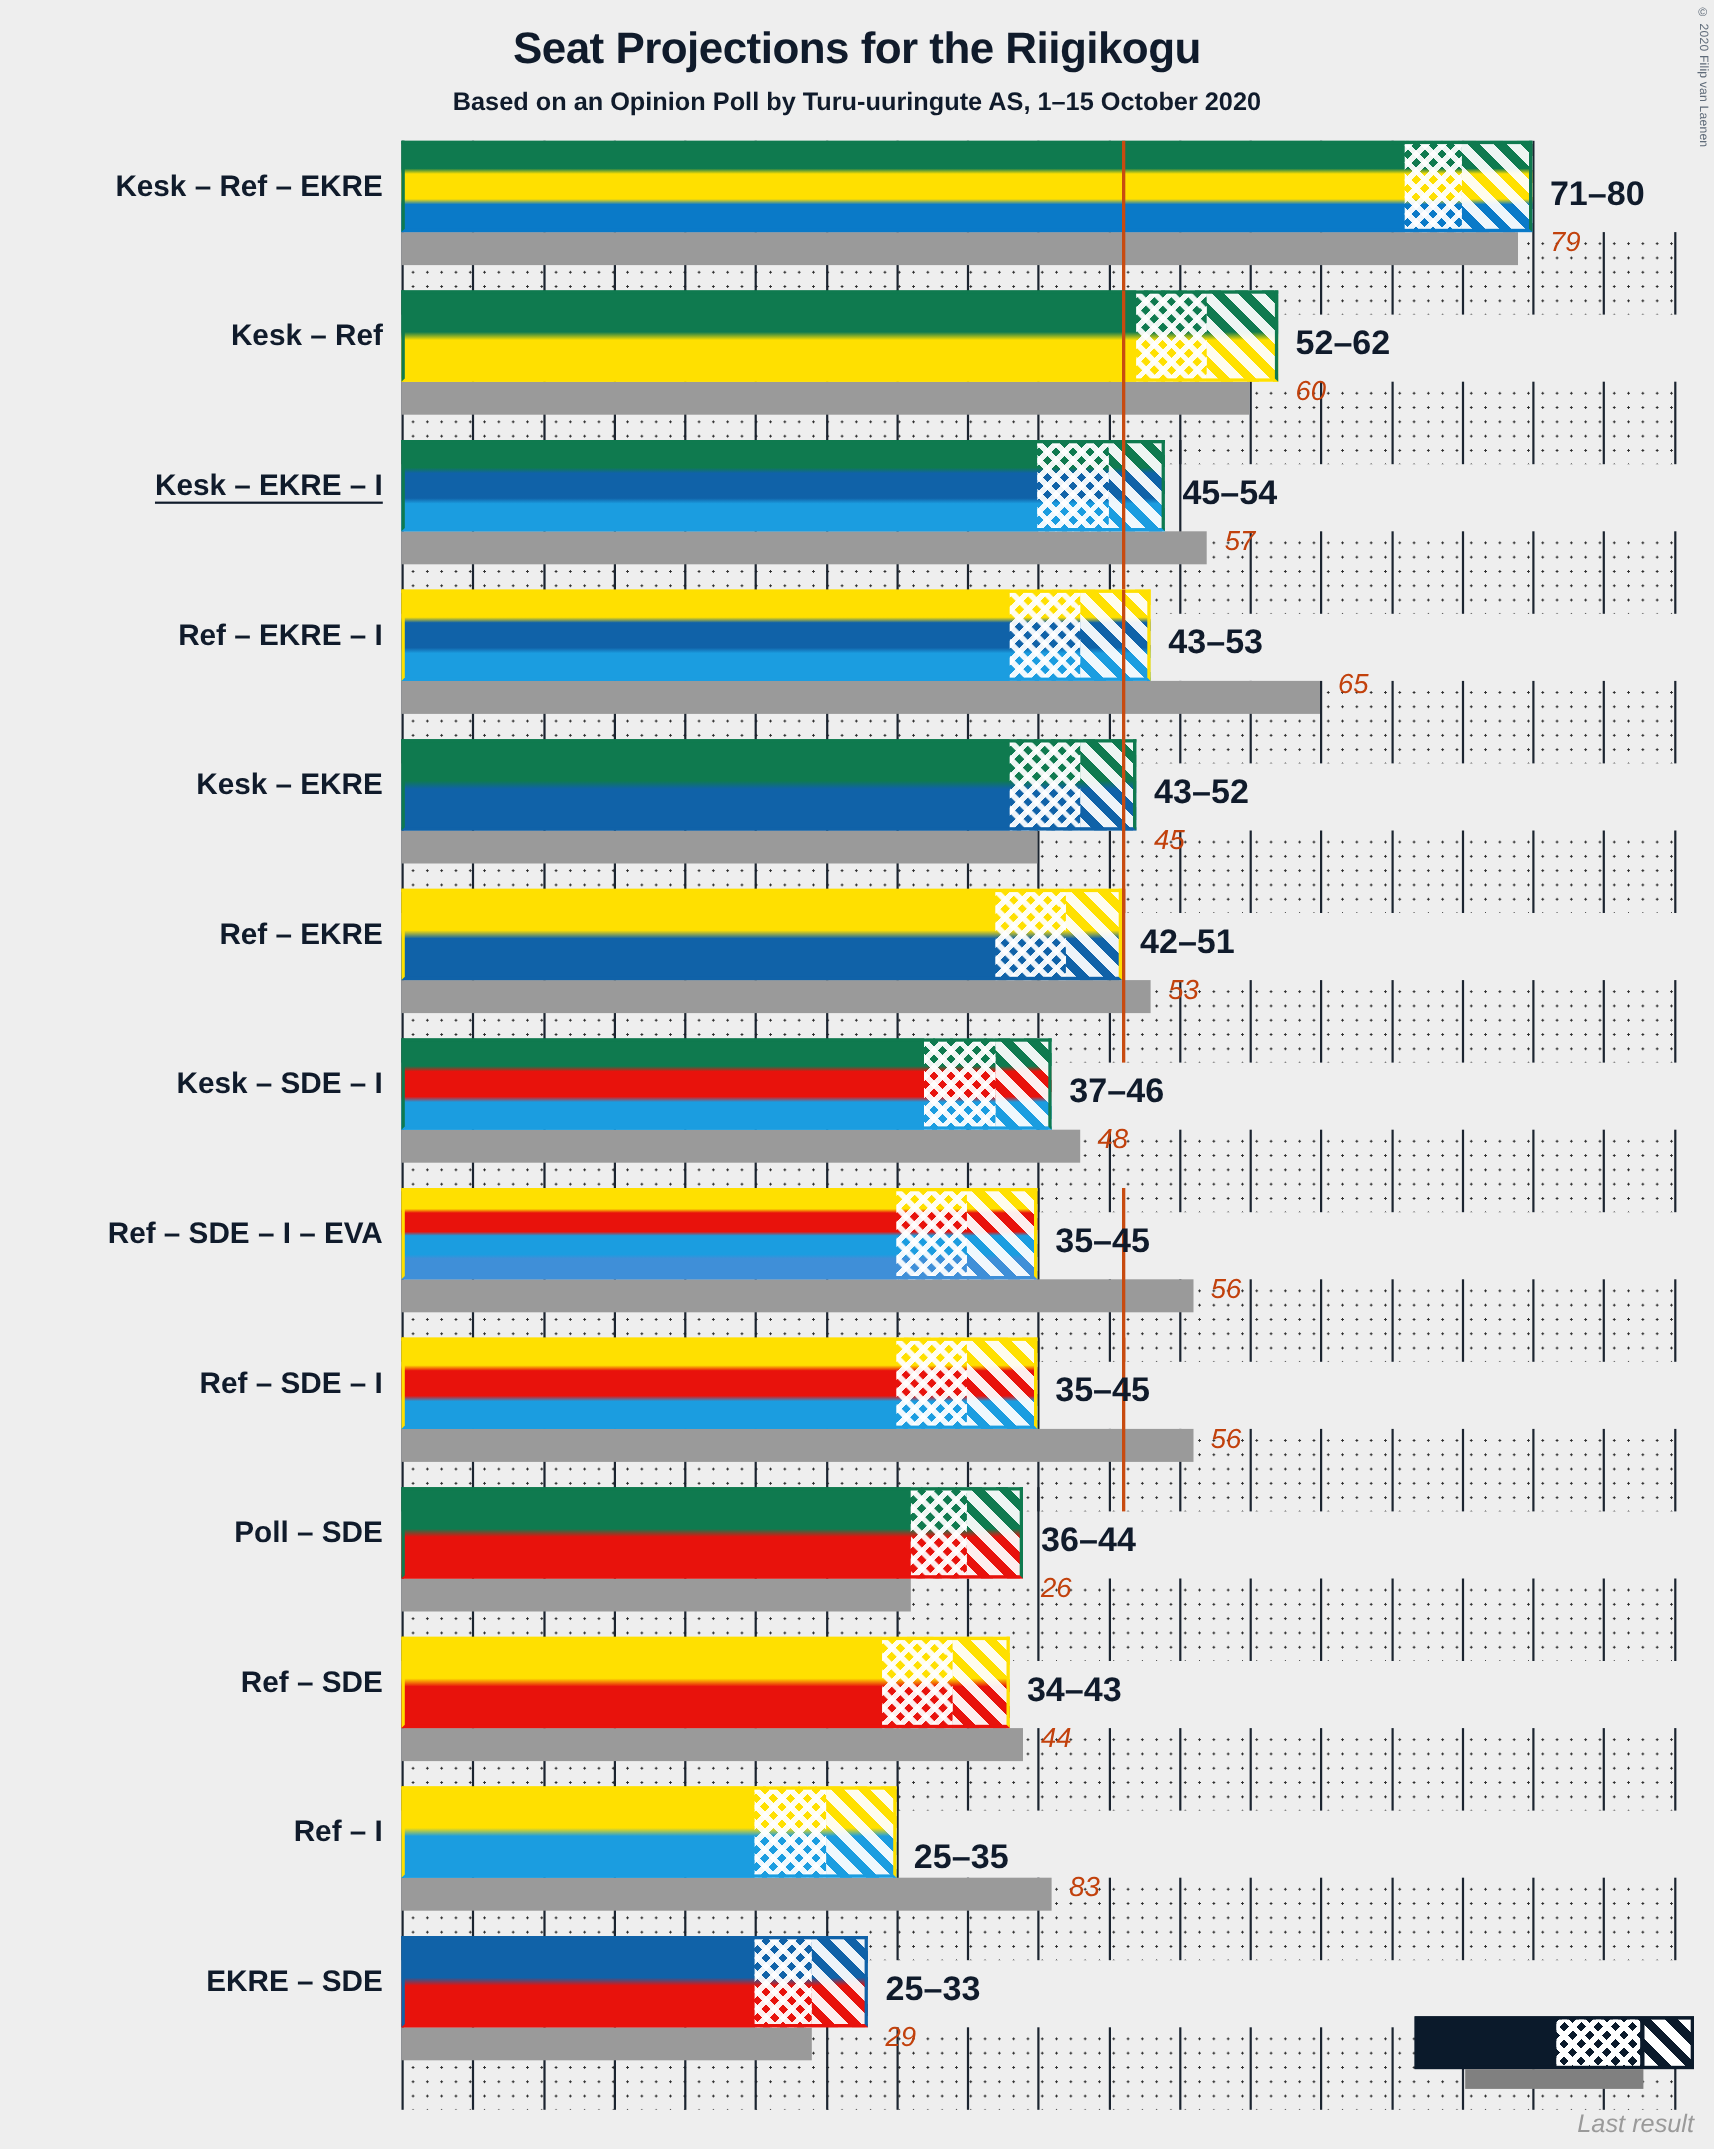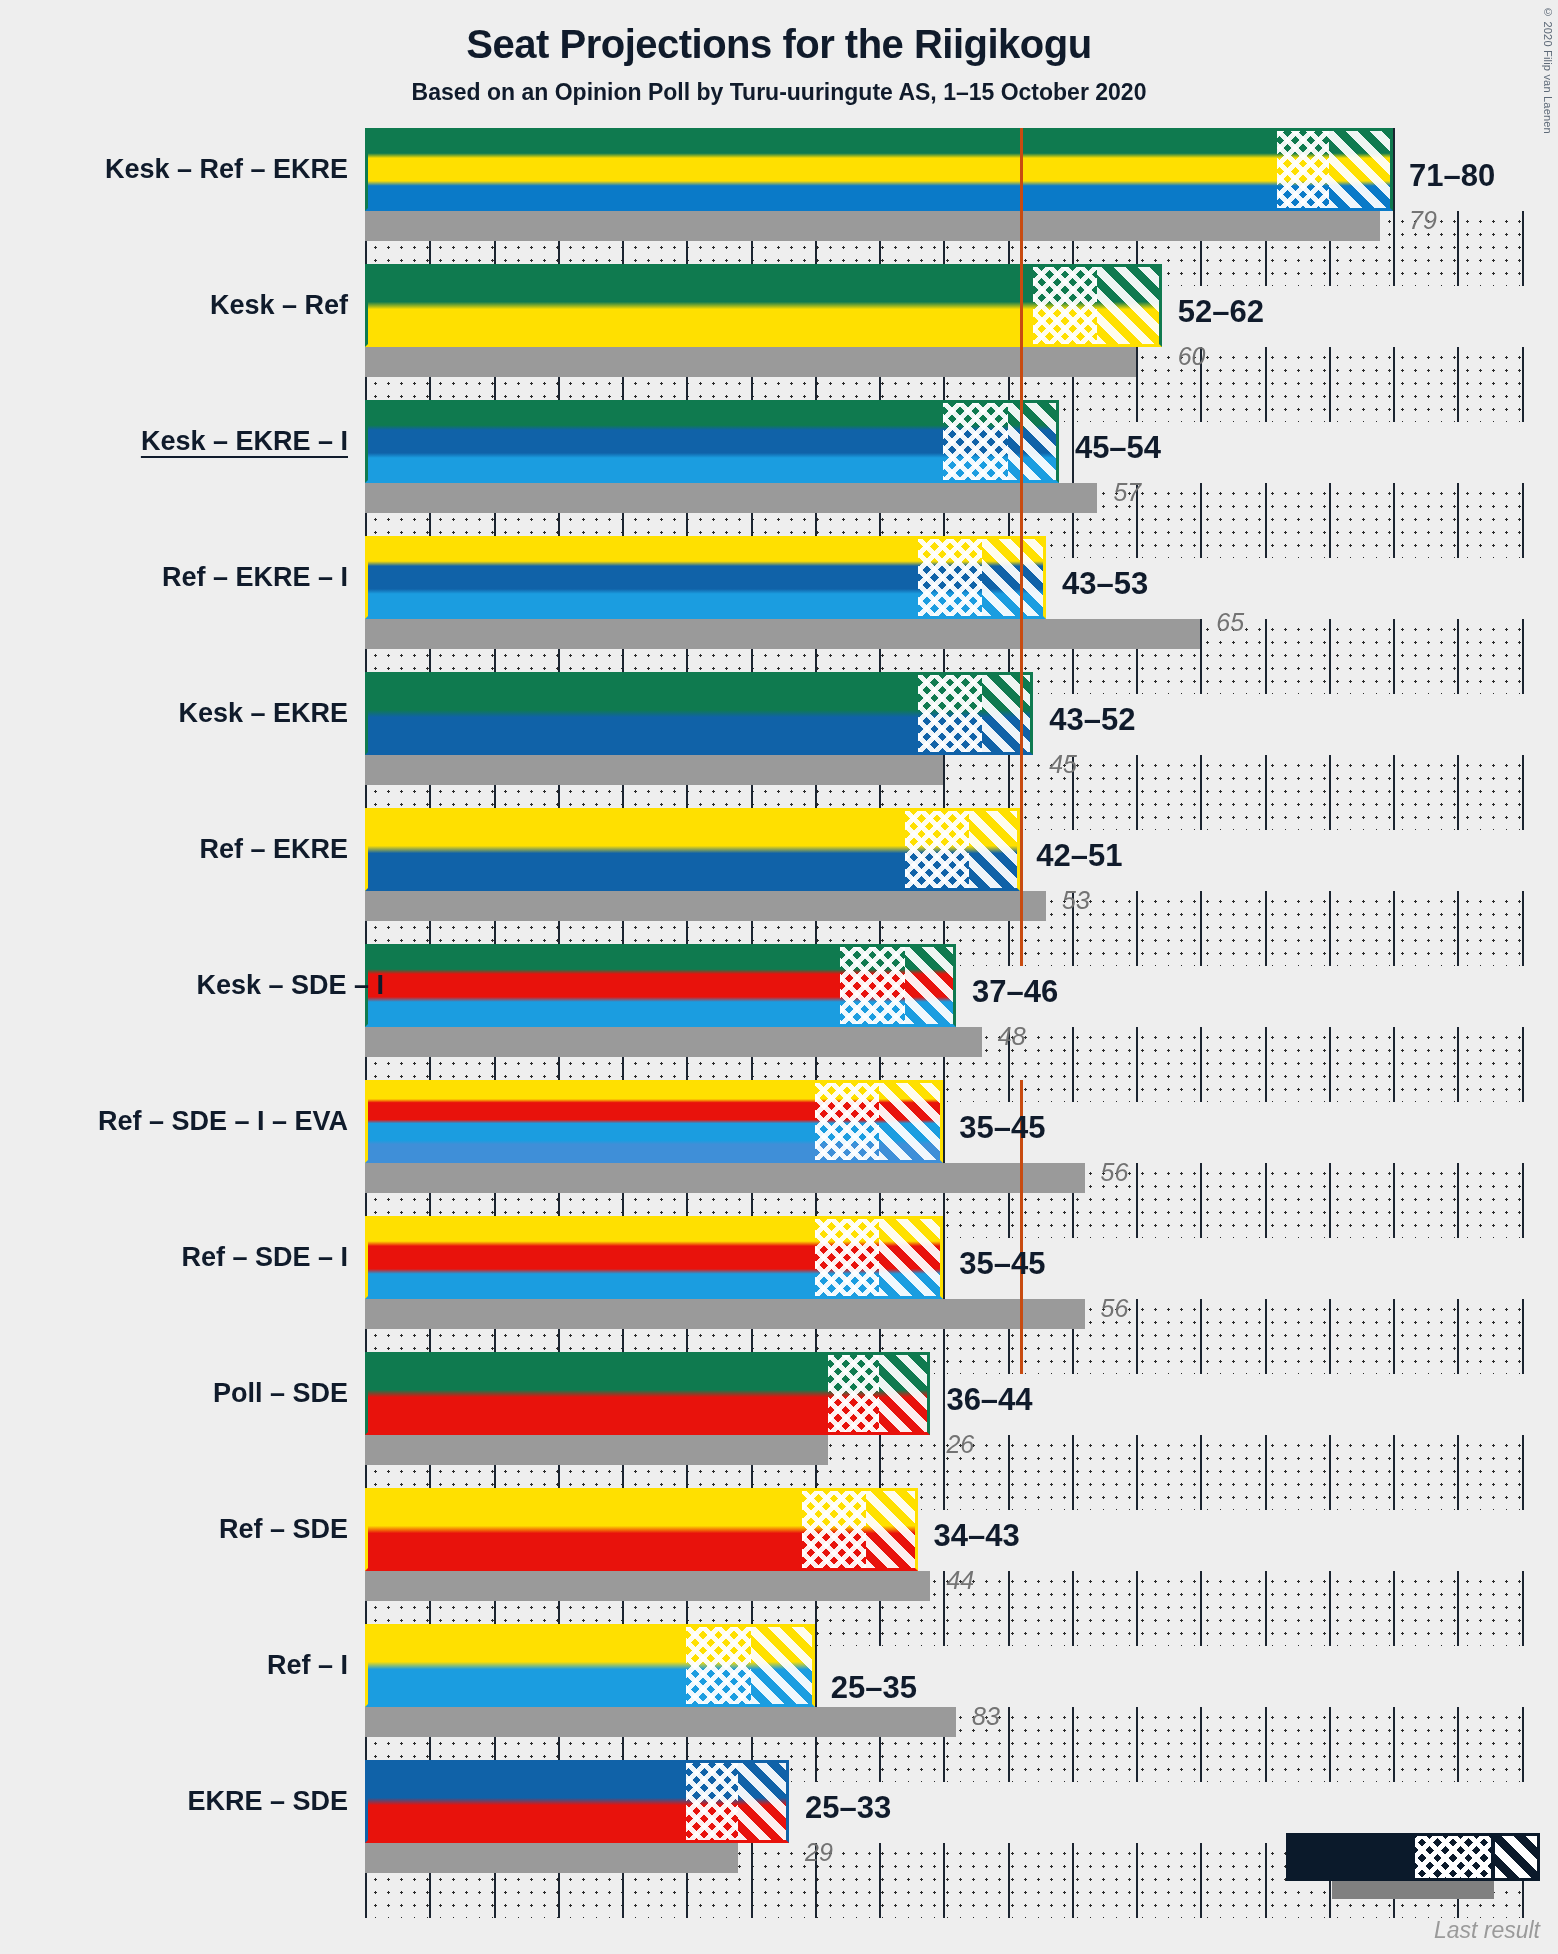--- a/index.html
+++ b/index.html
@@ -68,21 +68,21 @@
   }
   .gridlines{position:absolute;left:365px;top:0;height:158px;}
   .gl{position:absolute;top:0;bottom:0;width:2px;background:#1b2430;}
   .glshort{position:absolute;top:83px;bottom:0;width:2px;background:#1b2430;}
   .majority{position:absolute;width:3px;background:#c84b10;}
   
   .range{
     position:absolute;font-size:31px;font-weight:bold;color:#101b2b;white-space:nowrap;
   }
   .lastval{
-    position:absolute;font-size:25px;font-style:italic;color:#737373;white-space:nowrap;
+    position:absolute;font-size:25px;font-style:italic;color:#c2410c;white-space:nowrap;
   }
   
   #legend{position:absolute;right:18px;bottom:10px;width:420px;text-align:right;}
   #legend .ltitle{font-size:24px;font-weight:bold;line-height:1.22;color:#101b2b;}
   #legend .lbarwrap{position:relative;height:80px;margin-top:12px;}
   #legend .lbar{
     position:absolute;right:0;top:0;width:254px;height:48px;
     background:#0b1a2b;border:3px solid #0b1a2b;box-sizing:border-box;
   }
   #legend .lbar .m{
@@ -344,21 +344,21 @@
         <div class="glshort" style="left: 1092.25px;"></div>
         <div class="glshort" style="left: 1156.5px;"></div>
       </div>
       <div class="lastbar" style="width: 616.8px;"></div>
       <div class="bar" style="width: 591.1px;">
         <div class="fill" style="background: linear-gradient(rgb(15, 122, 79) 3%, rgb(15, 122, 79) 30.3%, rgb(232, 18, 12) 36.3%, rgb(232, 18, 12) 63.7%, rgb(27, 157, 224) 69.7%, rgb(27, 157, 224) 97%);"></div>
         <div class="ci-median" style="left: 475.45px; width: 64.25px;"></div>
         <div class="ci-upper" style="left: 539.7px; width: 51.4px;"></div>
         <div class="brdr" style="border-color: rgb(15, 122, 79) rgb(15, 122, 79) rgb(27, 157, 224);"></div>
       </div>
-      <div class="rowlabel" style="top: 26px; padding-left: 36px;">Kesk – SDE – I</div>
+      <div class="rowlabel" style="top: 26px;">Kesk – SDE – I</div>
       <div class="range" style="left: 972.1px; top: 30px;">37–46</div>
       <div class="lastval" style="left: 997.8px; top: 78px;">48</div>
     </div>
     <div class="row" style="top: 952px; height: 136px;">
       <div class="gridzone" style="width: 1156.5px;"></div>
       <div class="gridlines" style="width: 1156.5px;">
         <div class="gl" style="left: 0px; height: 158px;"></div>
         <div class="gl" style="left: 64.25px; height: 158px;"></div>
         <div class="gl" style="left: 128.5px; height: 158px;"></div>
         <div class="gl" style="left: 192.75px; height: 158px;"></div>

